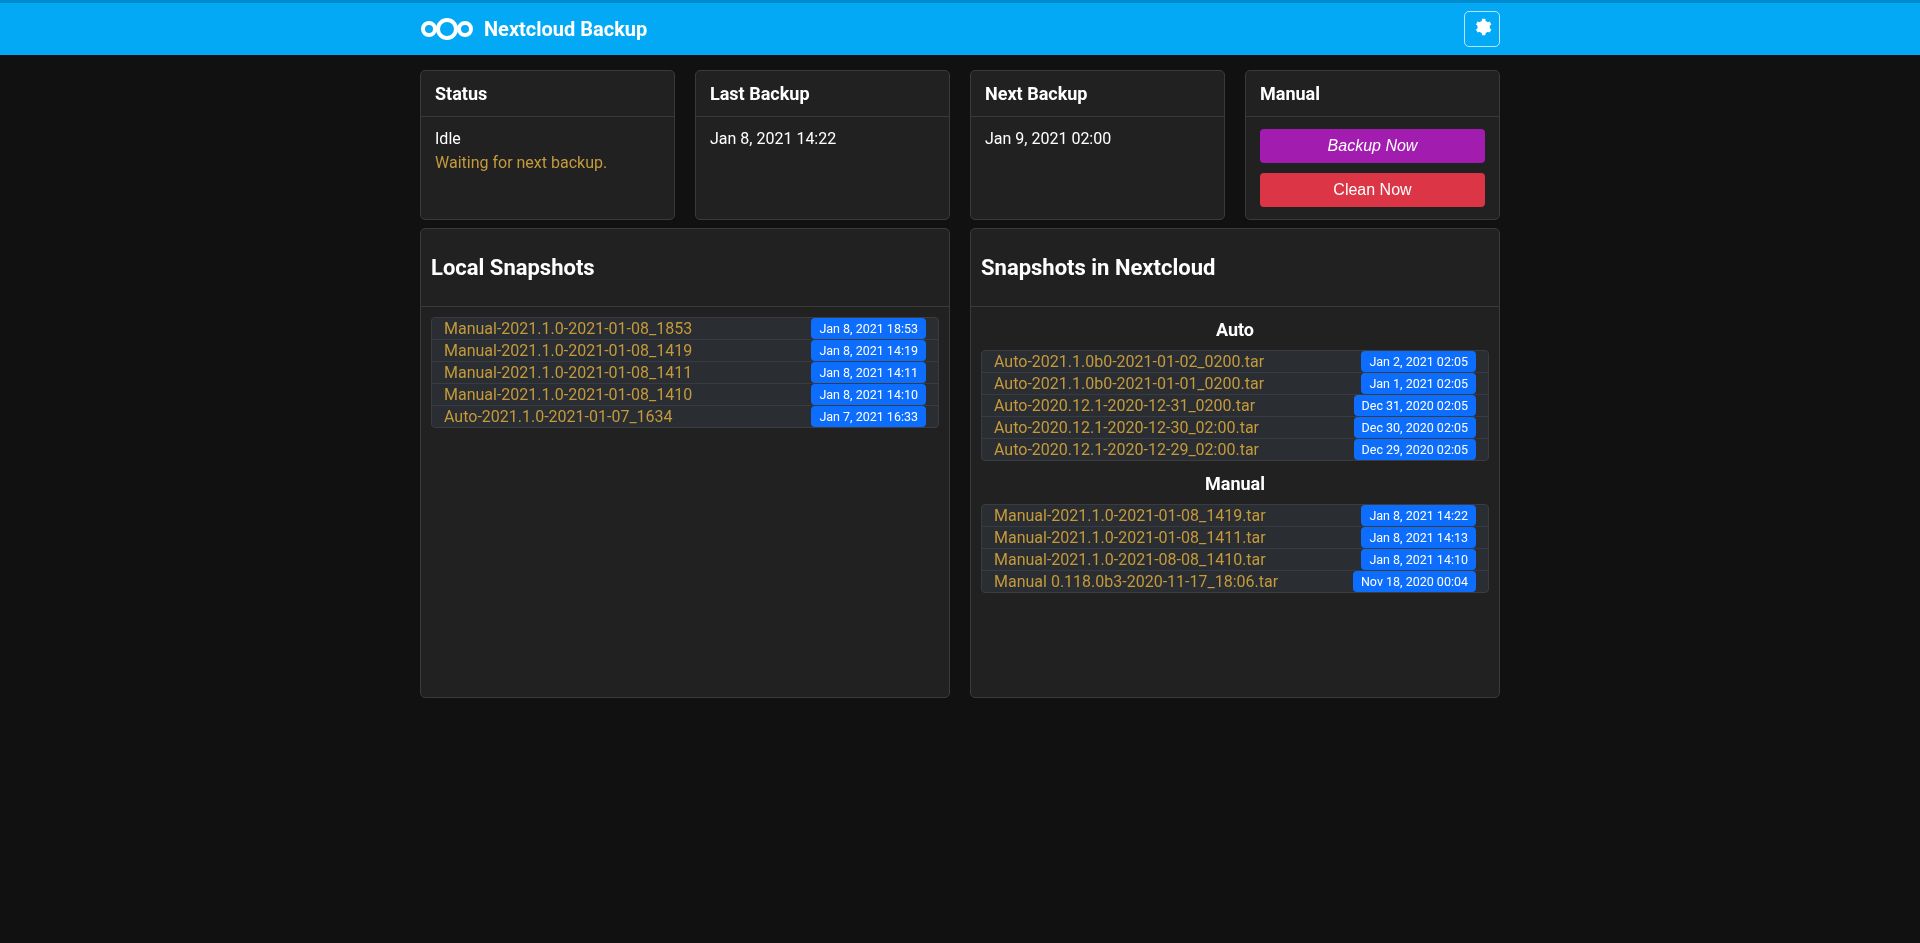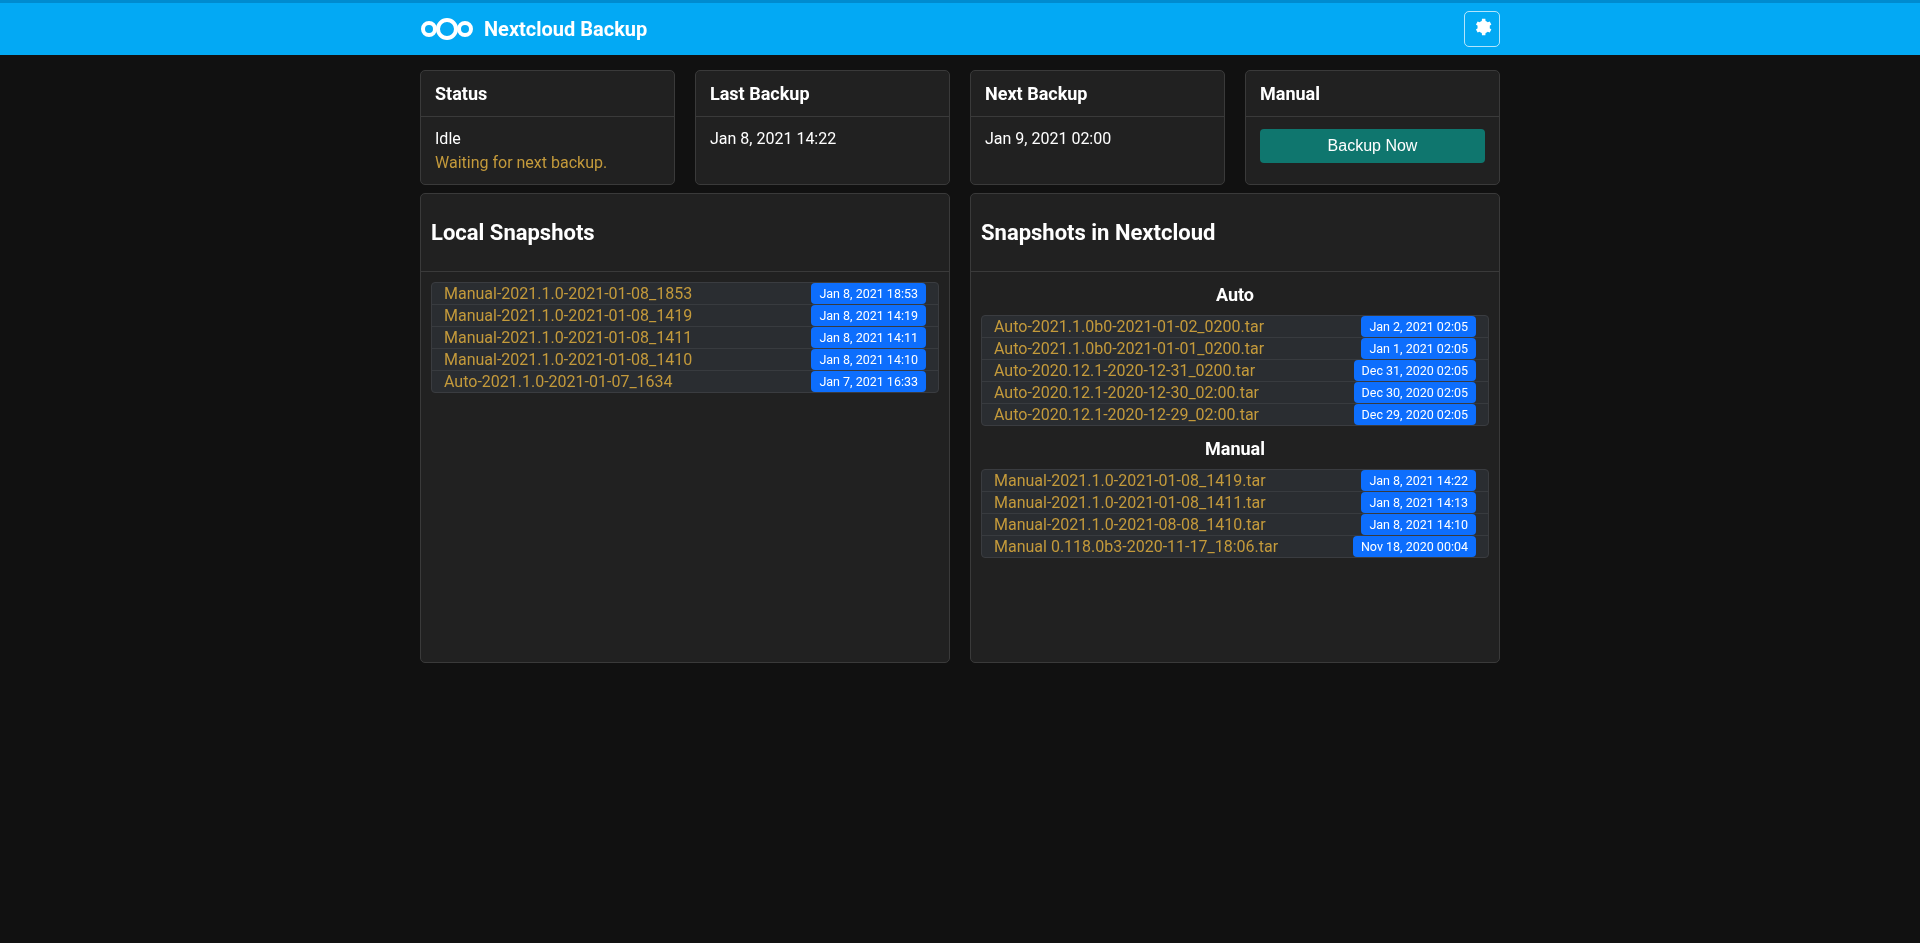--- a/index.html
+++ b/index.html
@@ -93,21 +93,21 @@
       padding: 8px 10px;
       border-radius: 4px;
       text-align: center;
       font-size: 16px;
       color: #fff;
       cursor: pointer;
       border: none;
       margin-bottom: 10px;
     }
     .btn:last-child { margin-bottom: 0; }
-    .btn-green { background: #0f766e; }
+    .btn-green { background: #a21caf; font-style: italic; }
     .btn-red { background: #dc3545; }
     .main-row {
       display: flex;
       gap: 20px;
     }
     .panel {
       background: #212121;
       border: 1px solid #3a3a3a;
       border-radius: 5px;
       flex: 1;
@@ -207,20 +207,21 @@
       <div class="card-header">Next Backup</div>
       <div class="card-body">
         <div>Jan 9, 2021 02:00</div>
       </div>
     </div>
 
     <div class="card">
       <div class="card-header">Manual</div>
       <div class="card-body">
         <button class="btn btn-green">Backup Now</button>
+        <button class="btn btn-red">Clean Now</button>
       </div>
     </div>
 
   </div>
 
   <div class="main-row">
 
     <div class="panel local-panel">
       <div class="panel-title">Local Snapshots</div>
       <div style="height:10px"></div>

